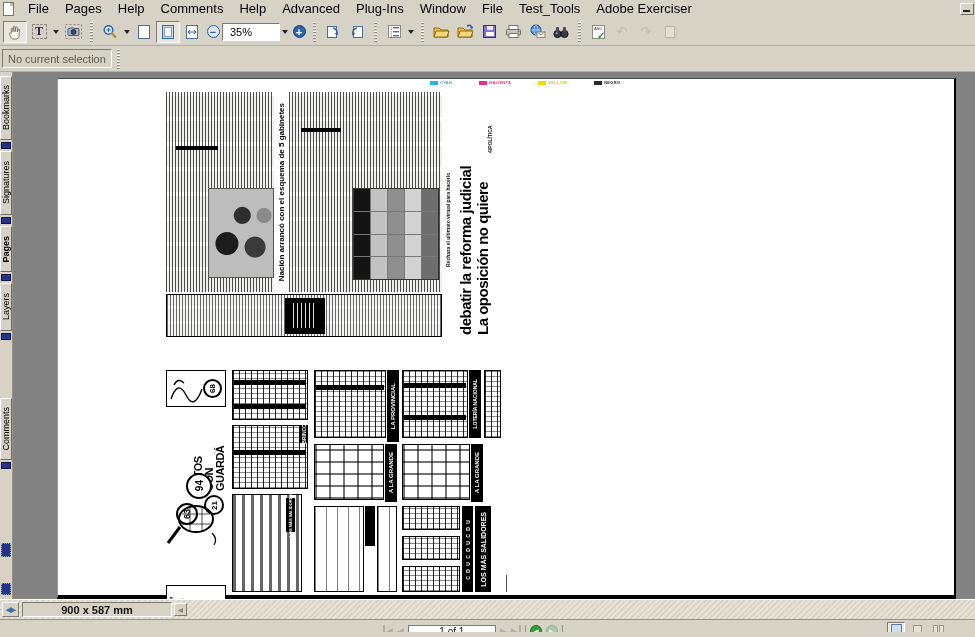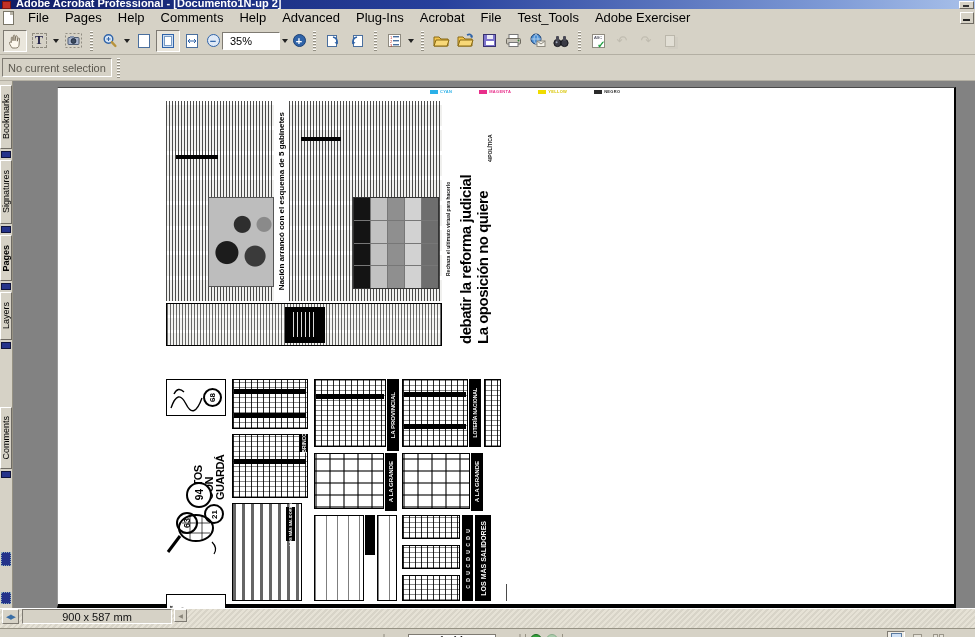--- a/index.html
+++ b/index.html
@@ -143,22 +143,22 @@
   .num-circle{border:2px solid #000;border-radius:50%;background:#fff;display:flex;align-items:center;justify-content:center;}
   .num-circle .vtext{font-weight:bold;}
   .cartoon{border:1px solid #000;background:#fff;position:relative;overflow:hidden;}
   .promo-title{font-size:11px;line-height:11px;font-weight:bold;color:#000;}
   .promo-title div{white-space:nowrap;letter-spacing:-.5px;}
   .caption{font-size:4px;font-weight:bold;}
 
   .croptick{position:absolute;left:448px;top:496px;width:1px;height:17px;background:#4a4a4a;}
 
   
-  .statusbar{height:19px;border-top:1px solid #fff;display:flex;
-             background:repeating-linear-gradient(135deg,#e6e2d6 0 2px,#d8d4c8 2px 4px);}
+  .statusbar{height:19px;border-top:1px solid #fff;display:flex;align-items:center;
+             background:repeating-linear-gradient(135deg,#e6e2d6 0 2px,#d8d4c8 2px 4px);font-weight:bold;}
   .split-btn{width:17px;height:15px;margin-left:2px;background:#d6d2c6;border:1px solid;flex:none;
              border-color:#fff #7e7a72 #7e7a72 #fff;box-sizing:border-box;color:#3b6ea5;
              font-size:7px;display:flex;align-items:center;justify-content:center;letter-spacing:-1px;}
   .size-box{width:150px;height:15px;margin-left:3px;background:#d6d2c6;border:1px solid;flex:none;
             border-color:#7e7a72 #fff #fff #7e7a72;box-sizing:border-box;font-size:11px;color:#111;
             display:flex;align-items:center;justify-content:center;position:relative;}
   .mini-arr{width:13px;height:13px;margin-left:2px;background:#d6d2c6;border:1px solid;flex:none;
             border-color:#fff #7e7a72 #7e7a72 #fff;box-sizing:border-box;color:#8a867a;font-size:6px;
             display:flex;align-items:center;justify-content:center;}
   .navbar{height:12px;background:#d6d2c6;border-top:1px solid #969284;position:relative;overflow:hidden;}
@@ -179,40 +179,33 @@
   .pg2{width:9px;height:10px;display:flex;flex-direction:column;gap:1px;}
   .pg2 i{flex:1;background:#e4e1d8;border:1px solid #9a968a;}
   .pg4{width:11px;height:10px;display:grid;grid-template-columns:1fr 1fr;gap:1px;}
   .pg4 i{background:#e4e1d8;border:1px solid #9a968a;}
 </style>
 </head>
 <body>
 
 <div>
 
-  <div class="titlebar">
-    <span class="app-icon"></span>
-    <span class="title-text">Adobe Acrobat Professional - [Documento1N-up 2]</span>
-    <span class="win-btn">
-        <i></i>
-      </span>
-  </div>
 
   <div class="menubar">
     <span class="mdoc-icon">
         <i></i>
       </span>
     <span class="menu-item">File</span>
     <span class="menu-item">Pages</span>
     <span class="menu-item">Help</span>
     <span class="menu-item">Comments</span>
     <span class="menu-item">Help</span>
     <span class="menu-item">Advanced</span>
     <span class="menu-item">Plug-Ins</span>
-    <span class="menu-item">Acrobat</span>
+    <span class="menu-item">Window</span>
     <span class="menu-item">File</span>
     <span class="menu-item">Test_Tools</span>
     <span class="menu-item">Adobe Exerciser</span>
     <span class="mdi-btn">
         <i></i>
       </span>
   </div>
 
   <div class="toolbar">
     <span class="tbtn pressed">

